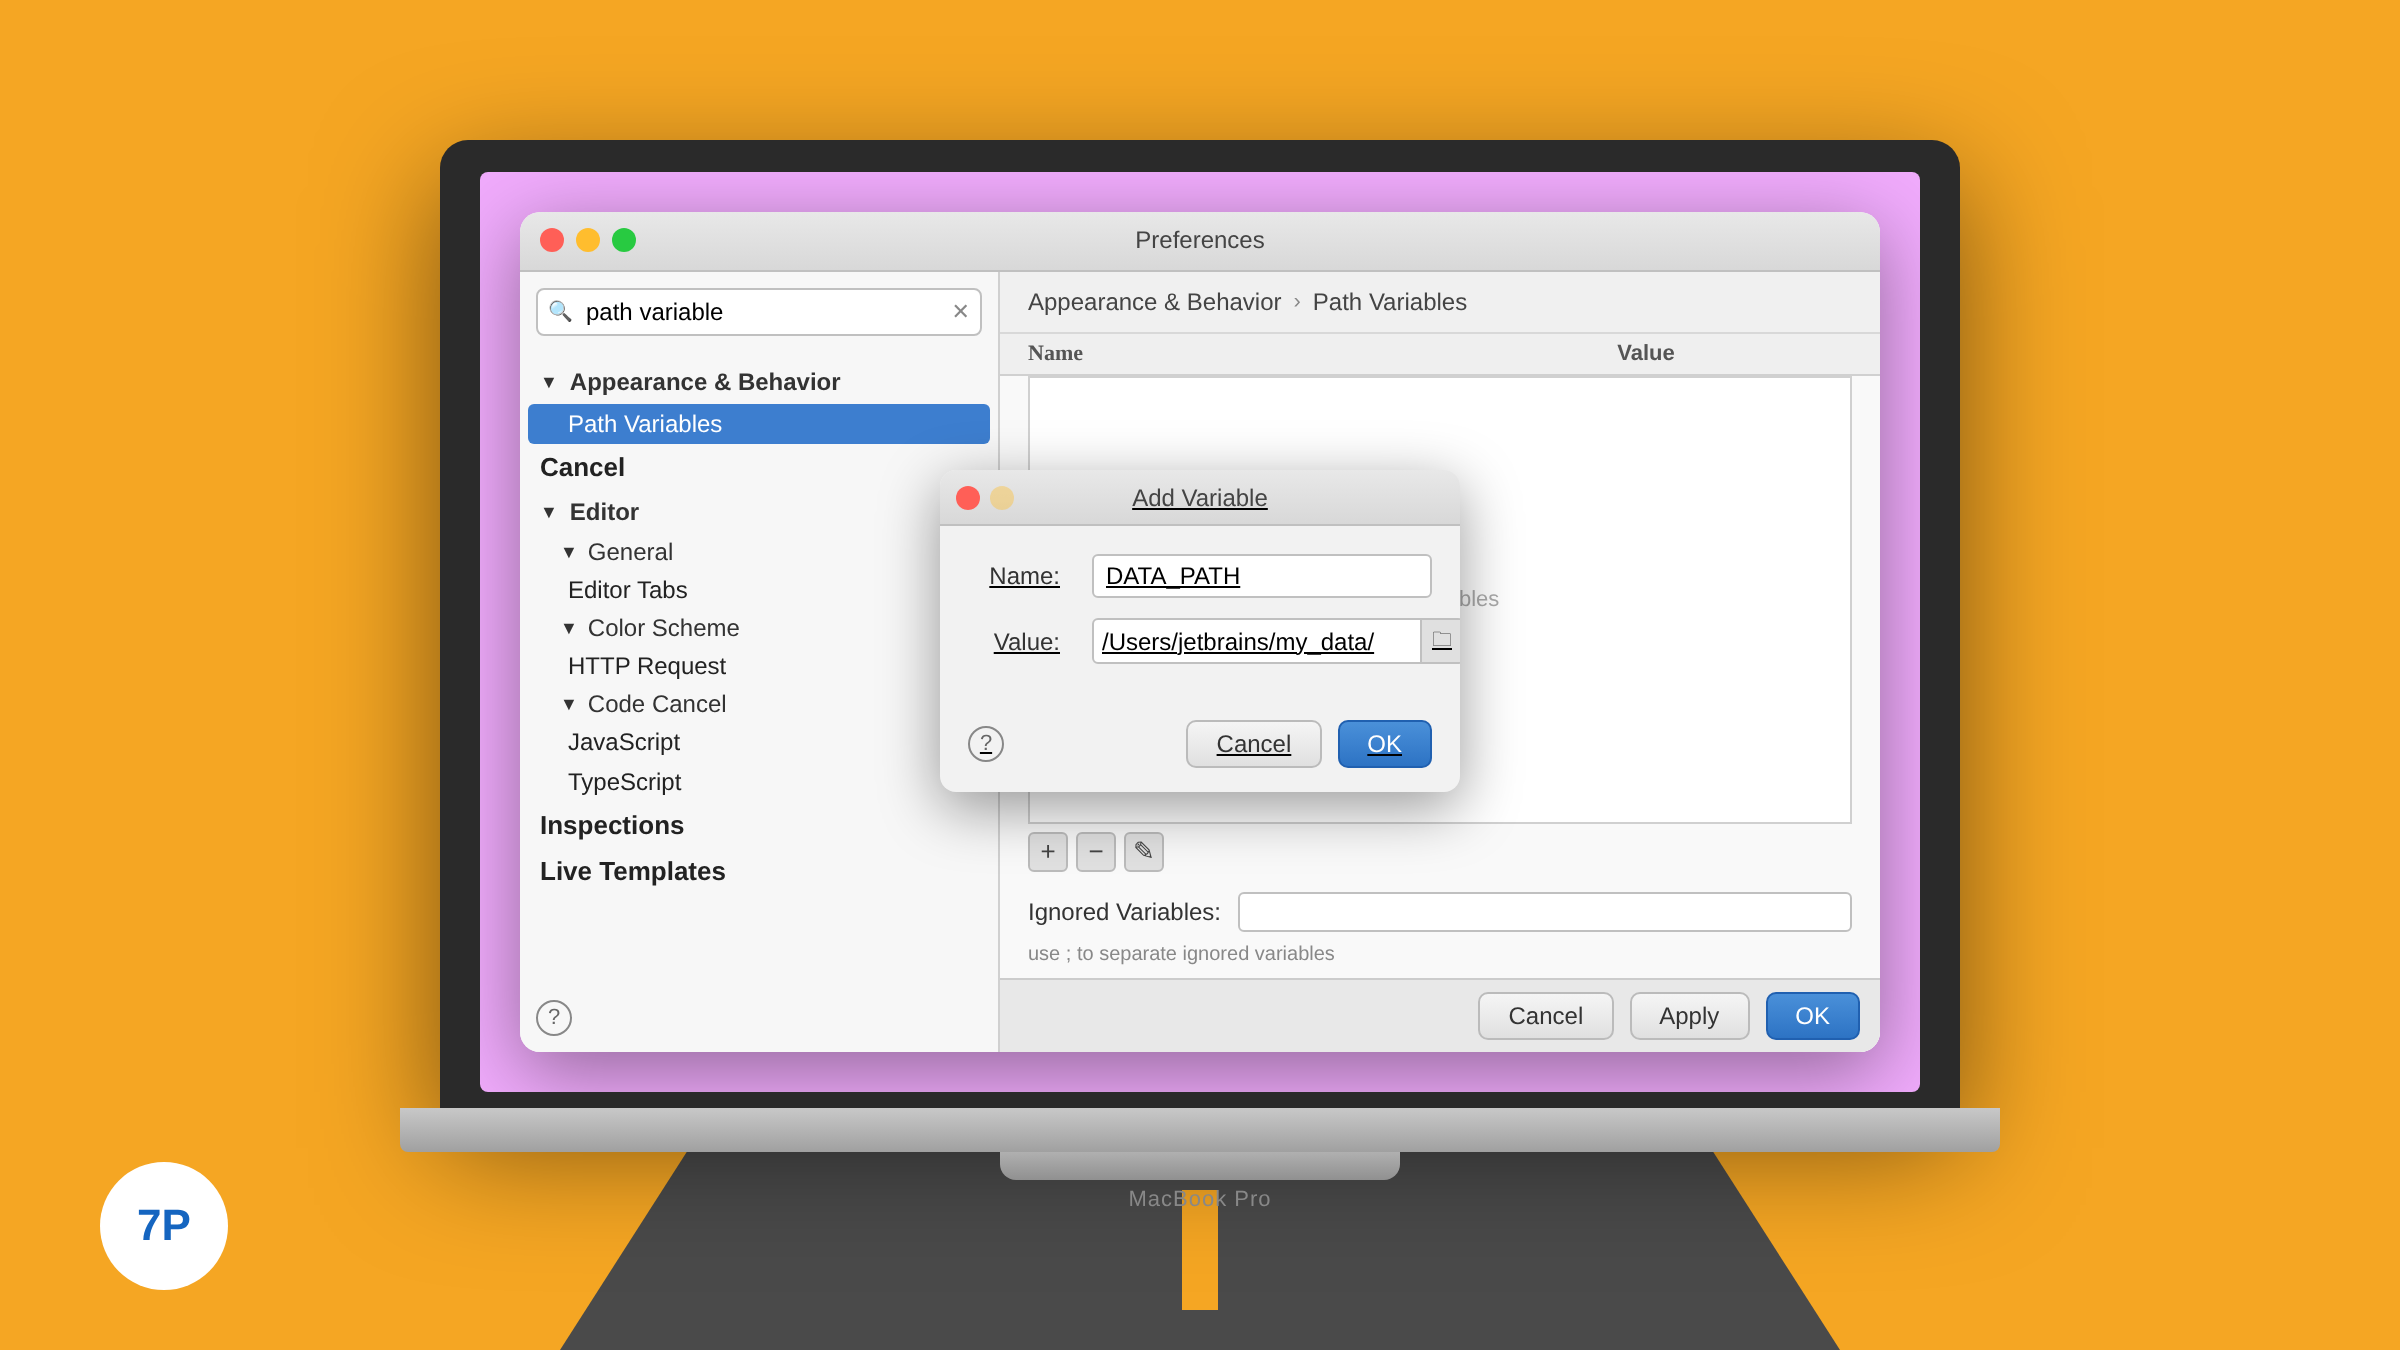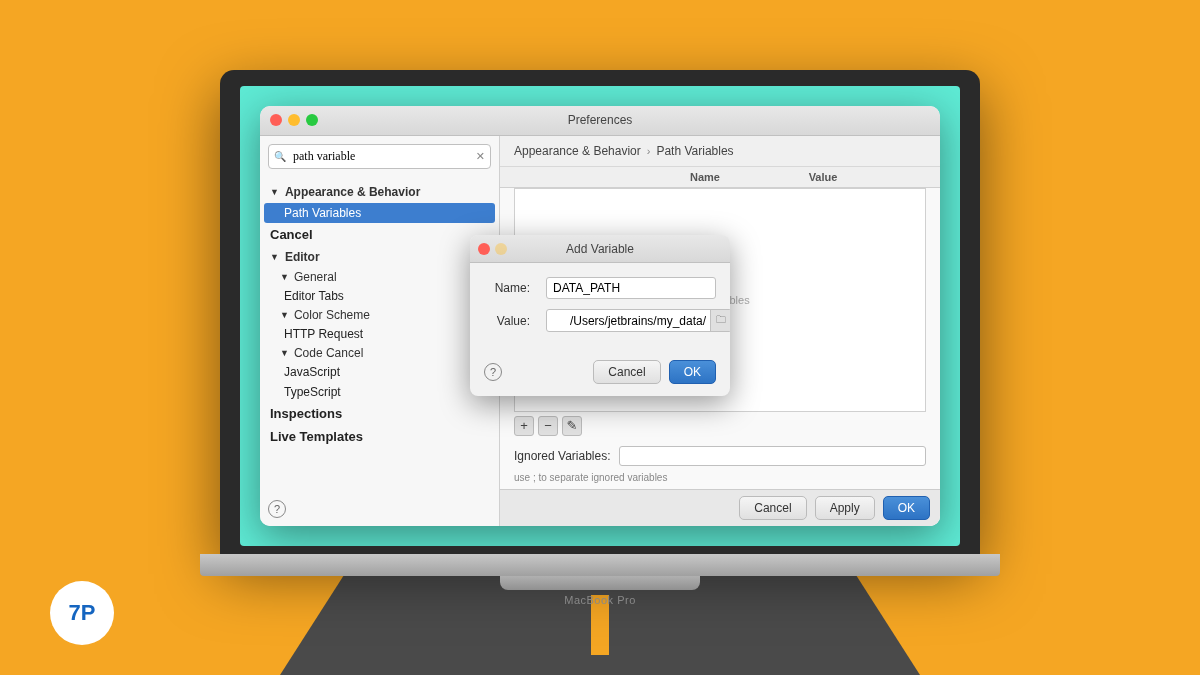--- a/index.html
+++ b/index.html
@@ -90,21 +90,21 @@
     .macbook-screen-outer {
       background: #2a2a2a;
       border-radius: 14px 14px 0 0;
       padding: 16px 20px 8px;
       box-shadow: 0 20px 60px rgba(0,0,0,0.5);
     }
 
     .macbook-screen-inner {
       width: 720px;
       height: 460px;
-      background: #5eead4;
+      background: #f0abfc;
       border-radius: 4px;
       overflow: hidden;
       position: relative;
     }
 
     .macbook-base {
       background: linear-gradient(to bottom, #c8c8c8, #a0a0a0);
       width: 800px;
       height: 22px;
       border-radius: 0 0 4px 4px;
@@ -191,21 +191,20 @@
       position: relative;
     }
     .search-box input {
       width: 100%;
       padding: 4px 24px 4px 24px;
       border: 1px solid #c0c0c0;
       border-radius: 4px;
       font-size: 12px;
       background: white;
       outline: none;
-      font-family: Liberation Serif, serif;
     }
     .search-icon-left {
       position: absolute;
       left: 6px;
       top: 50%;
       transform: translateY(-50%);
       font-size: 10px;
       color: #888;
     }
     .search-clear {
@@ -290,21 +289,22 @@
       display: flex;
       padding: 4px 14px;
       border-bottom: 1px solid #d0d0d0;
       background: #efefef;
     }
     .table-col-name {
       flex: 1;
       font-size: 11px;
       font-weight: 600;
       color: #555;
-      text-align: right;
+      text-align: left;
+      font-family: Liberation Serif, serif;
     }
     .table-col-value {
       flex: 1;
       font-size: 11px;
       font-weight: 600;
       color: #555;
       text-align: center;
     }
 
     .table-body {
@@ -405,20 +405,21 @@
     }
 
     
     .dialog-overlay {
       position: absolute;
       top: 0; left: 0; right: 0; bottom: 0;
       display: flex;
       align-items: center;
       justify-content: center;
       z-index: 20;
+      text-decoration: underline;
     }
 
     .dialog {
       background: #f2f2f2;
       border-radius: 8px;
       box-shadow: 0 8px 30px rgba(0,0,0,0.4);
       width: 260px;
       overflow: hidden;
     }
 
@@ -480,21 +481,20 @@
       border-radius: 3px;
       background: white;
     }
     .dialog-value-input {
       flex: 1;
       padding: 3px 4px;
       border: none;
       font-size: 12px;
       background: transparent;
       outline: none;
-      text-align: right;
     }
     .dialog-browse-btn {
       padding: 2px 5px;
       font-size: 10px;
       background: #e0e0e0;
       border-left: 1px solid #c0c0c0;
       cursor: pointer;
       color: #444;
     }
 

